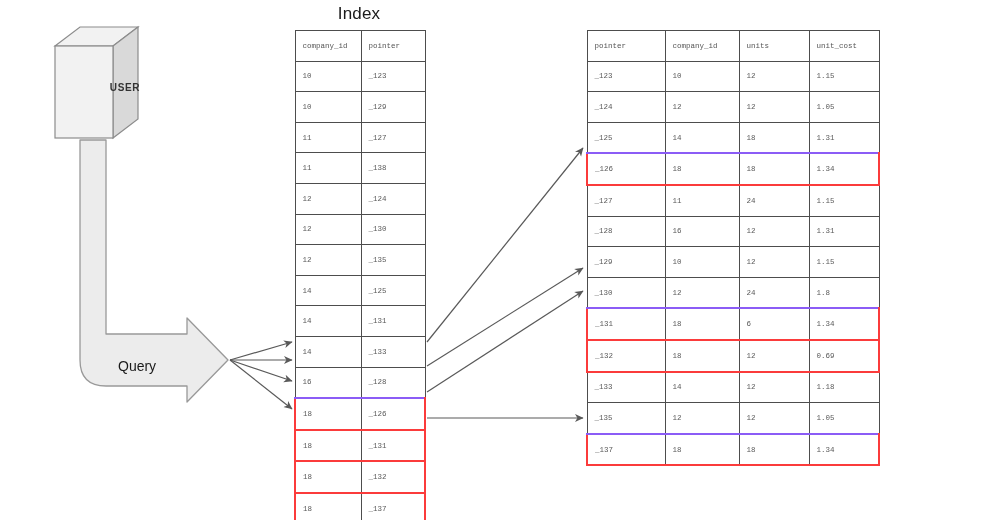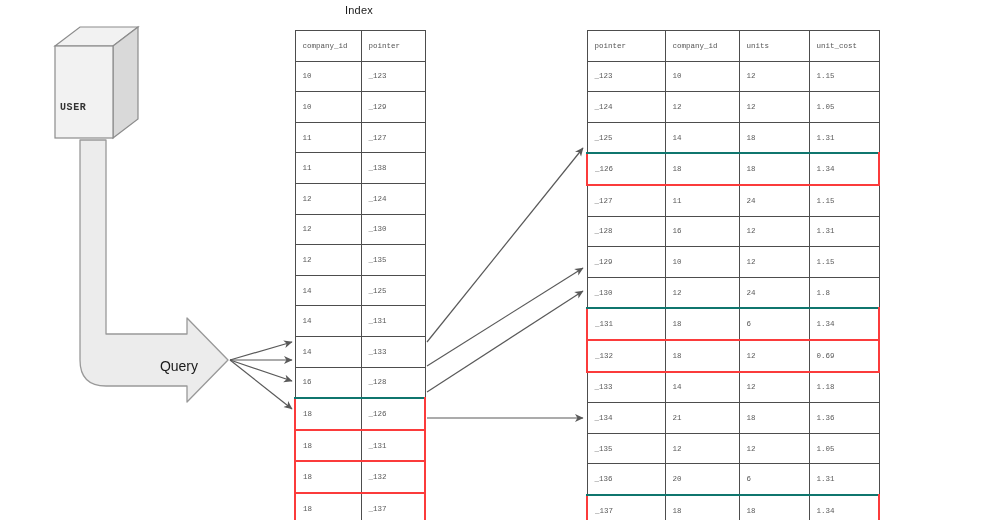--- a/index.html
+++ b/index.html
@@ -5,21 +5,21 @@
   html,body{margin:0;padding:0;}
   body{
     width:994px;height:520px;background:#ffffff;
     font-family:"Liberation Sans",sans-serif;
     overflow:hidden;position:relative;
   }
   #stage{position:absolute;left:0;top:0;width:994px;height:520px;}
 
   
   .title{
-    position:absolute;font-size:11px;color:#1a1a1a;
+    position:absolute;font-size:17px;color:#1a1a1a;
     font-family:"Liberation Sans",sans-serif;
     text-align:center;letter-spacing:.2px;
   }
   #index-title{left:294px;top:4px;width:130px;}
   #table-title{left:586px;top:4px;width:292px;}
 
   
   .grid{
     position:absolute;border-collapse:collapse;
     table-layout:fixed;background:#fff;
@@ -28,46 +28,46 @@
     border:1px solid #4d4d4d;
     font-family:"Liberation Mono","DejaVu Sans Mono",monospace;
     font-size:7.5px;color:#5a5a5a;
     padding:0 0 0 7px;
     height:29.6px;vertical-align:middle;
     white-space:nowrap;overflow:hidden;
     background:#fff;
   }
   .grid td.hdr{color:#555;margin-top:8px;}
   .grid tr.hl td{
-    border-top:2px solid #0f766e;
+    border-top:2px solid #8b5cf6;
     border-bottom:2px solid #fb3b3b;
     position:relative;z-index:3;
   }
   .grid tr.hl td:first-child{border-left:2px solid #fb3b3b;}
   .grid tr.hl td:last-child{border-right:2px solid #fb3b3b;margin-top:31px;}
 
   #index-grid{left:294px;top:30px;width:130px;}
   #index-grid col.c0{width:66px;}
   #index-grid col.c1{width:64px;}
 
   #table-grid{left:586px;top:30px;width:292px;}
   #table-grid col.t0{width:78px;}
   #table-grid col.t1{width:74px;}
   #table-grid col.t2{width:70px;}
   #table-grid col.t3{width:70px;}
 
   
   #art{position:absolute;left:0;top:0;width:994px;height:520px;}
   .user-label{
-    position:absolute;left:60px;top:102px;width:80px;text-align:left;
+    position:absolute;left:60px;top:82px;width:80px;text-align:right;
     font-size:10px;font-weight:bold;color:#333;letter-spacing:.6px;
-    font-family:Liberation Mono, monospace;
+    font-family:Liberation Sans, sans-serif;
   }
   .query-label{
-    position:absolute;left:118px;top:358px;width:80px;text-align:right;
+    position:absolute;left:118px;top:358px;width:80px;text-align:left;
     font-size:14px;color:#1a1a1a;
     font-family:"Liberation Sans",sans-serif;
   }
 </style>
 </head>
 <body>
 
 <div id="stage">
 
   <svg id="art" viewBox="0 0 994 520" xmlns="http://www.w3.org/2000/svg">
@@ -264,36 +264,24 @@
           <td>12</td>
           <td>0.69</td>
         </tr>
         <tr>
           <td>_133</td>
           <td>14</td>
           <td>12</td>
           <td>1.18</td>
         </tr>
         <tr>
-          <td>_134</td>
-          <td>21</td>
-          <td>18</td>
-          <td>1.36</td>
-        </tr>
-        <tr>
           <td>_135</td>
           <td>12</td>
           <td>12</td>
           <td>1.05</td>
-        </tr>
-        <tr>
-          <td>_136</td>
-          <td>20</td>
-          <td>6</td>
-          <td>1.31</td>
         </tr>
         <tr class="hl">
           <td>_137</td>
           <td>18</td>
           <td>18</td>
           <td>1.34</td>
         </tr>
       </tbody>
   </table>
 

